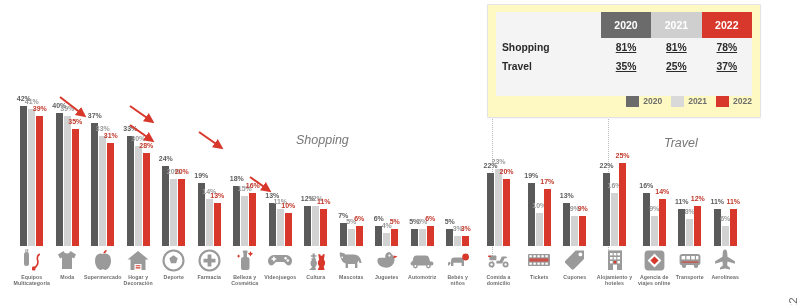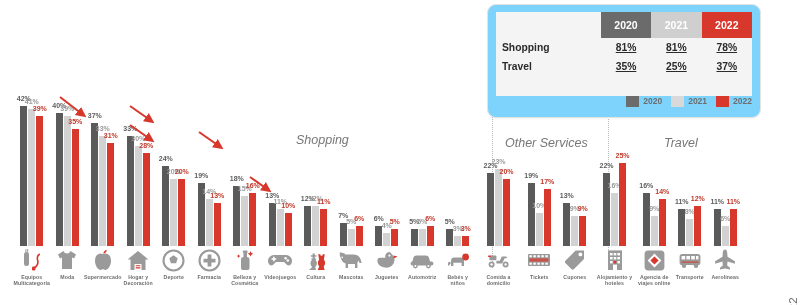--- a/index.html
+++ b/index.html
@@ -64,21 +64,21 @@
   }
   .sect{
     position:absolute;
     font-size:12.5px;font-style:italic;color:#777777;
     white-space:nowrap;
   }
 
   
   .card{
     position:absolute;left:487px;top:4px;width:272px;height:112px;
-    background:#7dd3fc;border:1.5px solid #e3e3e3;border-radius:9px;
+    background:#fef9c3;border:1.5px solid #e3e3e3;border-radius:1px;
     box-shadow:0 1px 2px rgba(0,0,0,.04);
     overflow:hidden;
   }
   .cardinner{
     position:absolute;left:8px;top:7px;width:256px;height:84px;
     background:#f4f4f4;
   }
   table.sum{
     position:absolute;left:8px;top:7px;width:256px;
     border-collapse:collapse;
@@ -130,21 +130,20 @@
 </style>
 </head>
 <body>
 
 <div id="stage">
 
   <div class="divider" style="left:492px;"></div>
   <div class="divider" style="left:608px;"></div>
 
   <div class="sect" style="left:296px;top:133px;">Shopping</div>
-  <div class="sect" style="left:505px;top:136px;">Other Services</div>
   <div class="sect" style="left:664px;top:136px;">Travel</div>
 
   <div class="plot" id="plot">
       <div class="group" style="width: 35.5px;">
         <div class="bar y20" style="height: 140px;">
           <span class="vlab">42%</span>
         </div>
         <div class="bar y21" style="height: 136.667px;">
           <span class="vlab">41%</span>
         </div>

